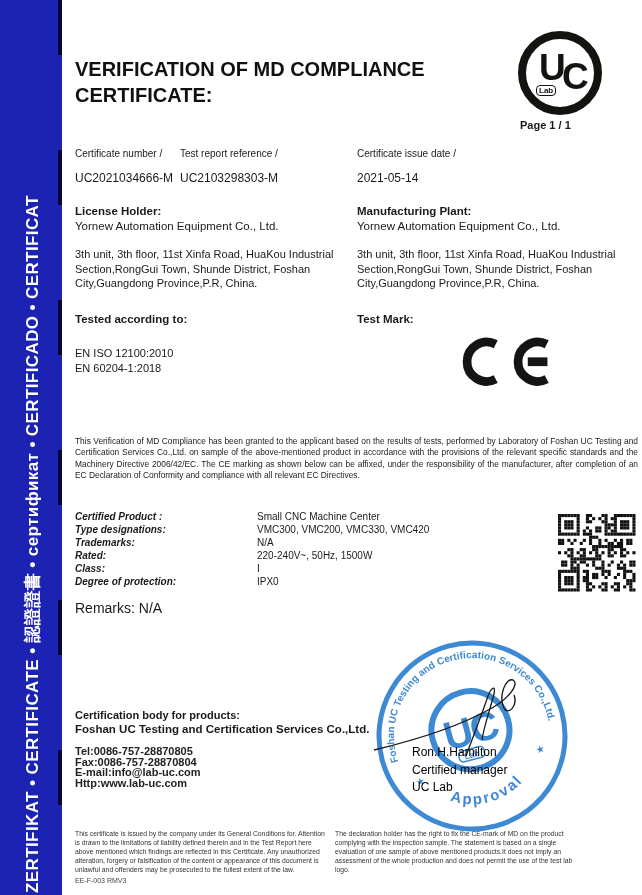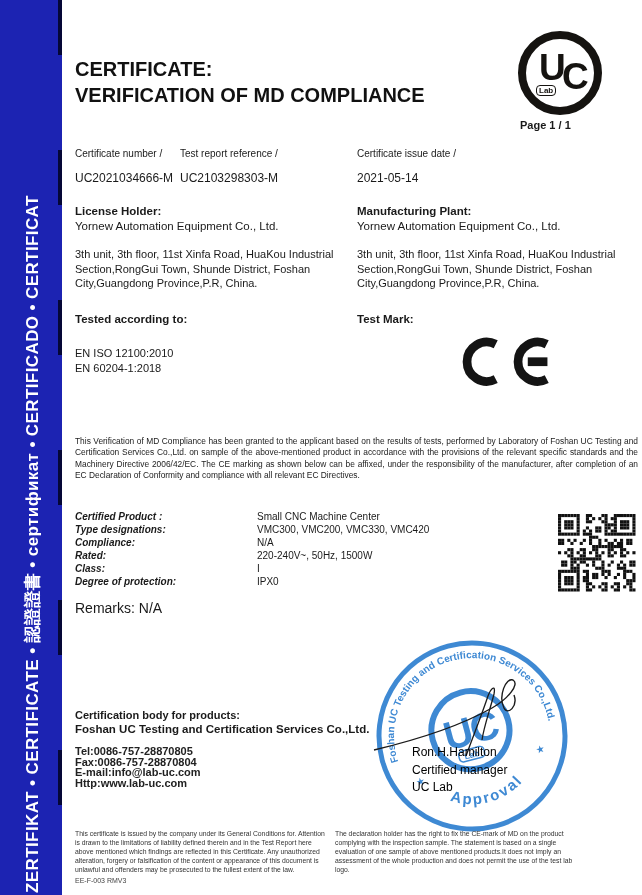--- a/index.html
+++ b/index.html
@@ -96,22 +96,22 @@
   .doc-code{left:75px;top:877px;font-size:7px;color:#444;}
 </style>
 </head>
 <body>
 
 <div class="abs sidebar">
   <div class="sidebar-text">ZERTIFIKAT • CERTIFICATE • 認證證書 • сертификат • CERTIFICADO • CERTIFICAT</div>
 </div>
 
 <div class="abs title">
+  <div>VERIFICATION OF MD COMPLIANCE</div>
   <div>CERTIFICATE:</div>
-  <div>VERIFICATION OF MD COMPLIANCE</div>
 </div>
 
 <div class="abs uc-logo">
   <span class="u">U</span>
   <span class="c">C</span>
   <span class="lab">Lab</span>
 </div>
 
 <div class="abs page-label">Page  1 / 1</div>
 
@@ -150,21 +150,21 @@
 <div class="abs specs">
   <div class="spec-row">
     <div class="spec-label">Certified Product :</div>
     <div class="spec-value">Small CNC Machine Center</div>
   </div>
   <div class="spec-row">
     <div class="spec-label">Type designations:</div>
     <div class="spec-value">VMC300, VMC200, VMC330, VMC420</div>
   </div>
   <div class="spec-row">
-    <div class="spec-label">Compliance:</div>
+    <div class="spec-label">Trademarks:</div>
     <div class="spec-value">N/A</div>
   </div>
   <div class="spec-row">
     <div class="spec-label">Rated:</div>
     <div class="spec-value">220-240V~, 50Hz,  1500W</div>
   </div>
   <div class="spec-row">
     <div class="spec-label">Class:</div>
     <div class="spec-value">I</div>
   </div>

